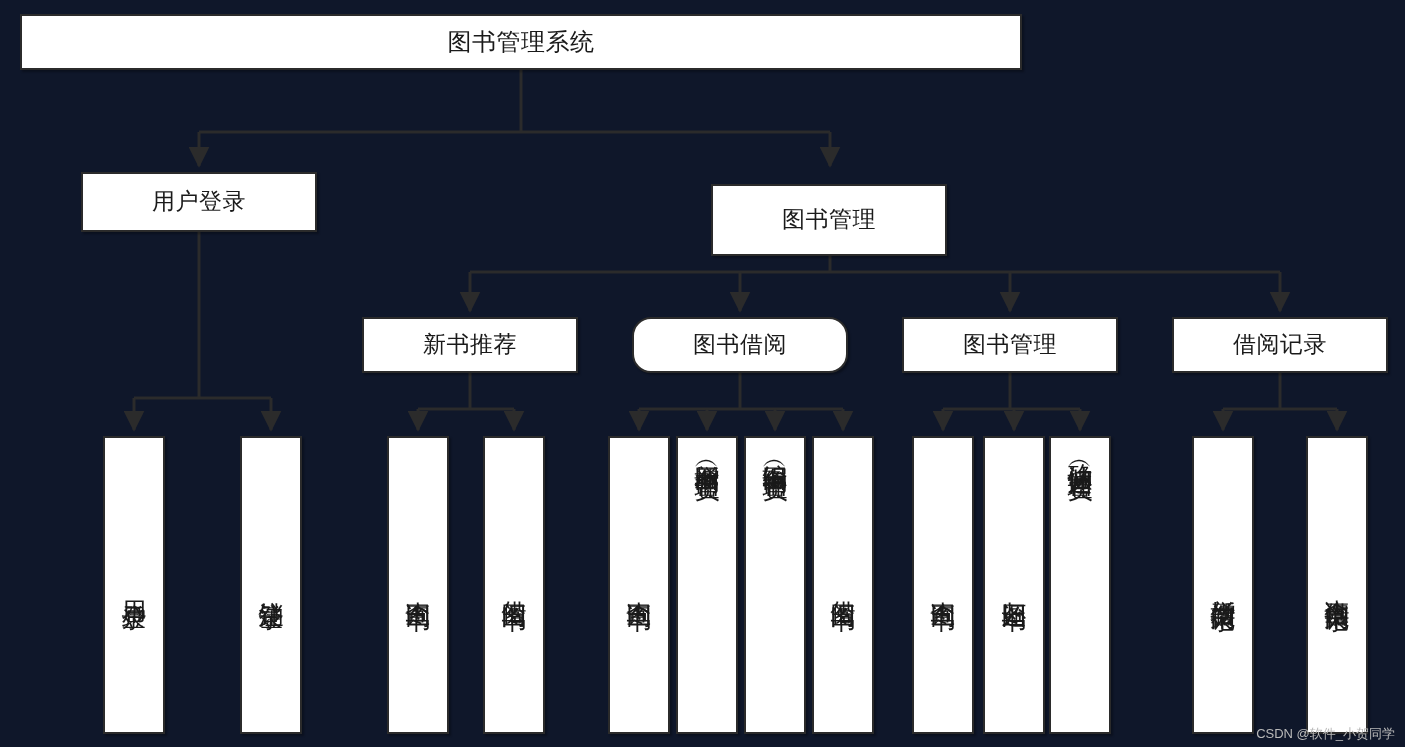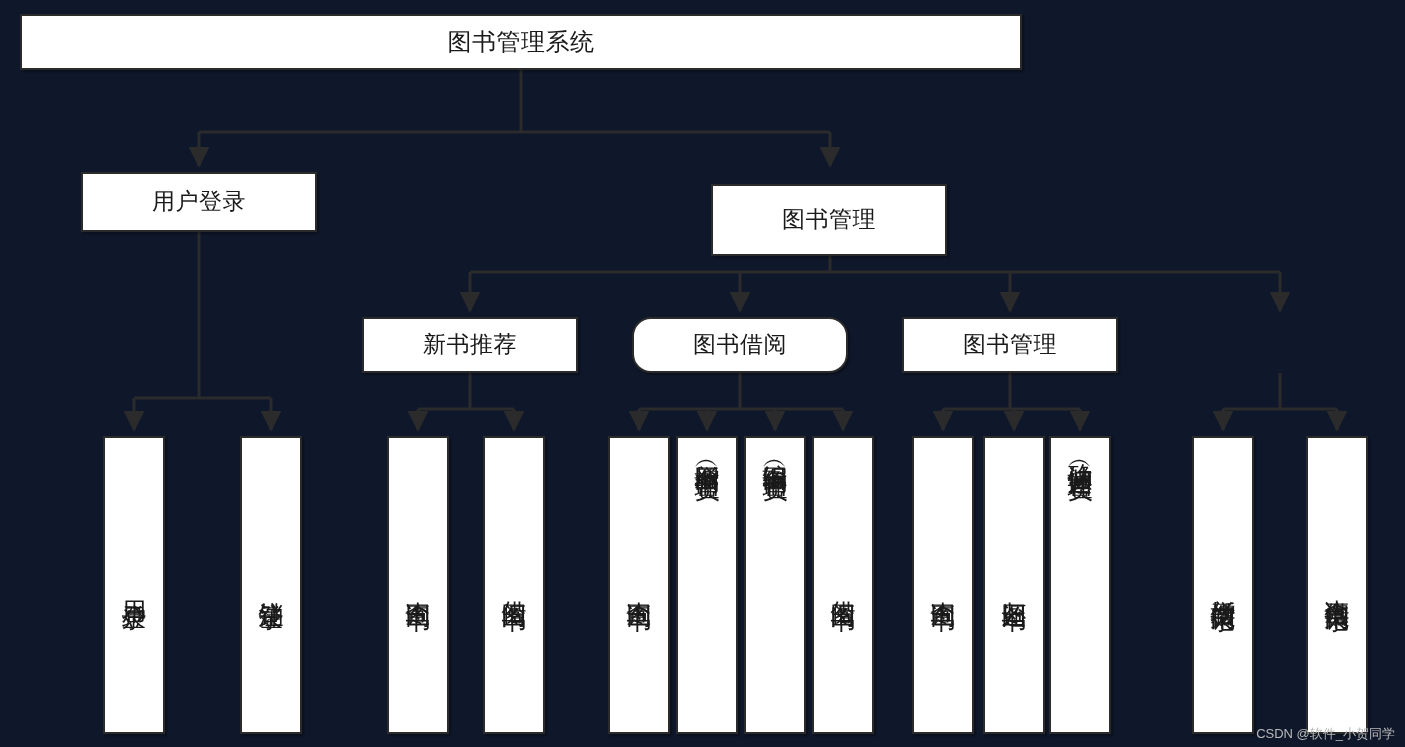--- a/index.html
+++ b/index.html
@@ -142,20 +142,23 @@
 
   <div class="node horiz" style="left: 362px; top: 317px; width: 216px; height: 56px; border-color: rgb(43, 43, 43); background: rgb(255, 255, 255); color: rgb(26, 26, 26);">
     <span class="label">新书推荐</span>
   </div>
   <div class="node horiz" style="left: 632px; top: 317px; width: 216px; height: 56px; border-color: rgb(43, 43, 43); background: rgb(255, 255, 255); color: rgb(26, 26, 26); border-radius: 19px;">
     <span class="label">图书借阅</span>
   </div>
   <div class="node horiz" style="left: 902px; top: 317px; width: 216px; height: 56px; border-color: rgb(43, 43, 43); background: rgb(255, 255, 255); color: rgb(26, 26, 26);">
     <span class="label">图书管理</span>
   </div>
+  <div class="node horiz" style="left: 1172px; top: 317px; width: 216px; height: 56px; border-color: rgb(43, 43, 43); background: rgb(255, 255, 255); color: rgb(26, 26, 26);">
+    <span class="label">借阅记录</span>
+  </div>
 
   <div class="node vert mid" style="left: 103px; top: 436px; width: 62px; height: 298px; border-color: rgb(43, 43, 43); background: rgb(255, 255, 255); color: rgb(26, 26, 26);">
     <span class="label">用户登录</span>
   </div>
   <div class="node vert mid" style="left: 240px; top: 436px; width: 62px; height: 298px; border-color: rgb(43, 43, 43); background: rgb(255, 255, 255); color: rgb(26, 26, 26);">
     <span class="label">注销登录</span>
   </div>
 
   <div class="node vert mid" style="left: 387px; top: 436px; width: 62px; height: 298px; border-color: rgb(43, 43, 43); background: rgb(255, 255, 255); color: rgb(26, 26, 26);">
     <span class="label">查询图书</span>

